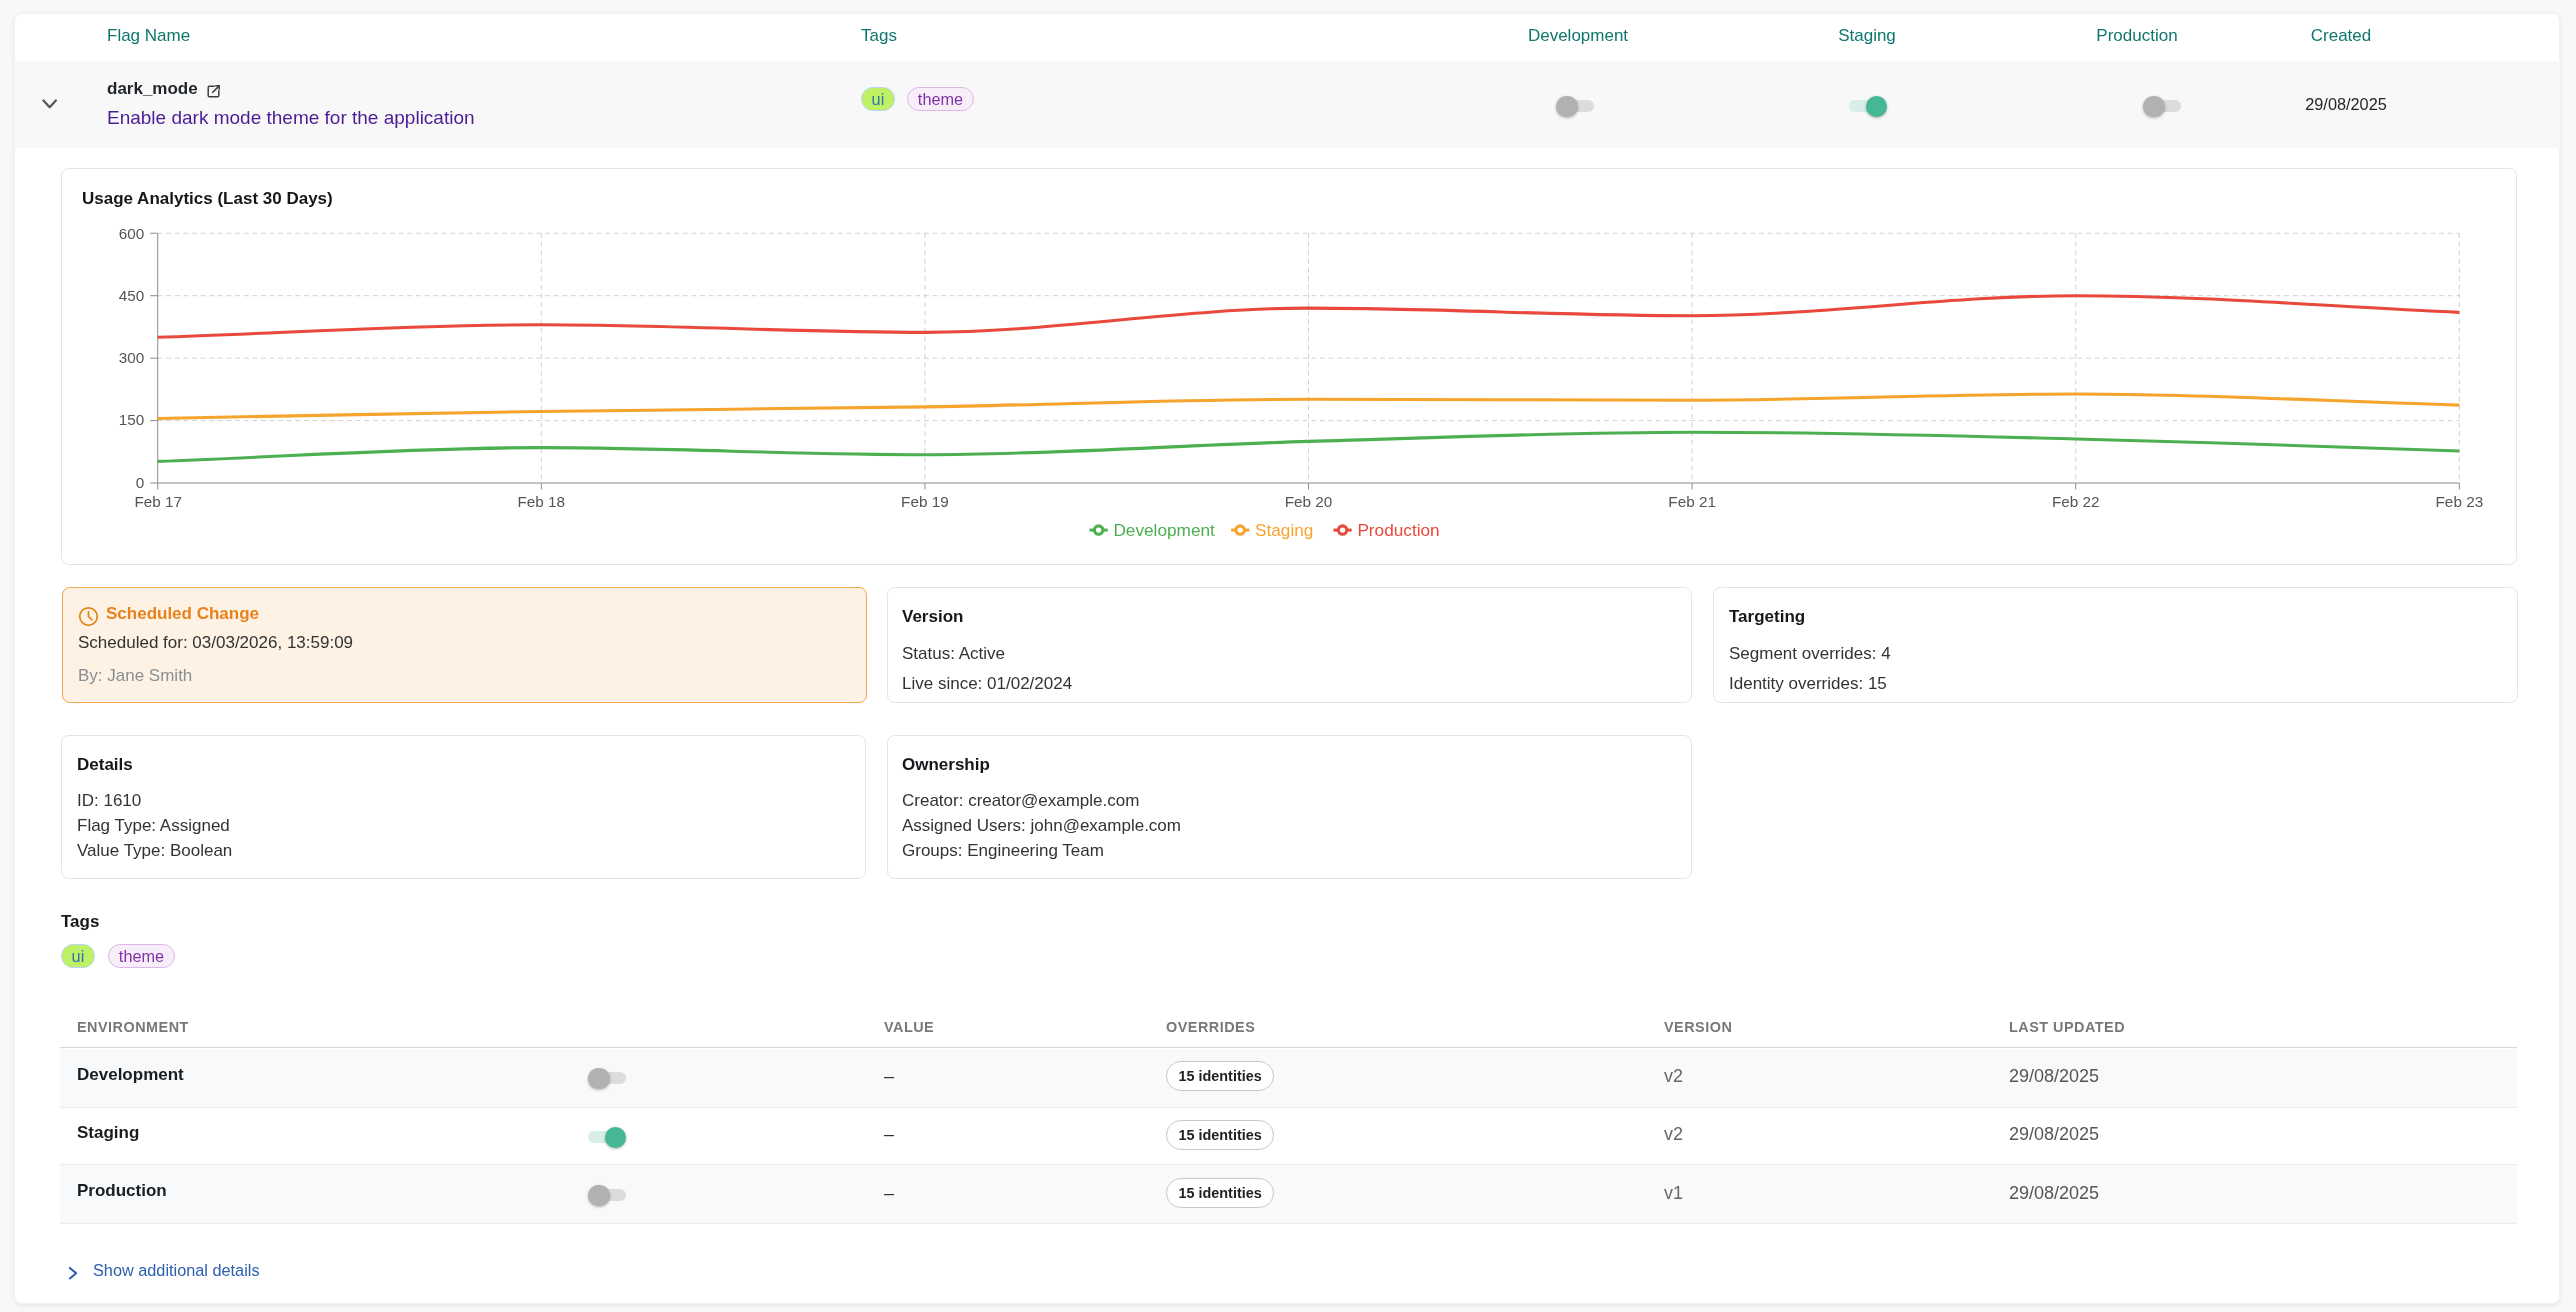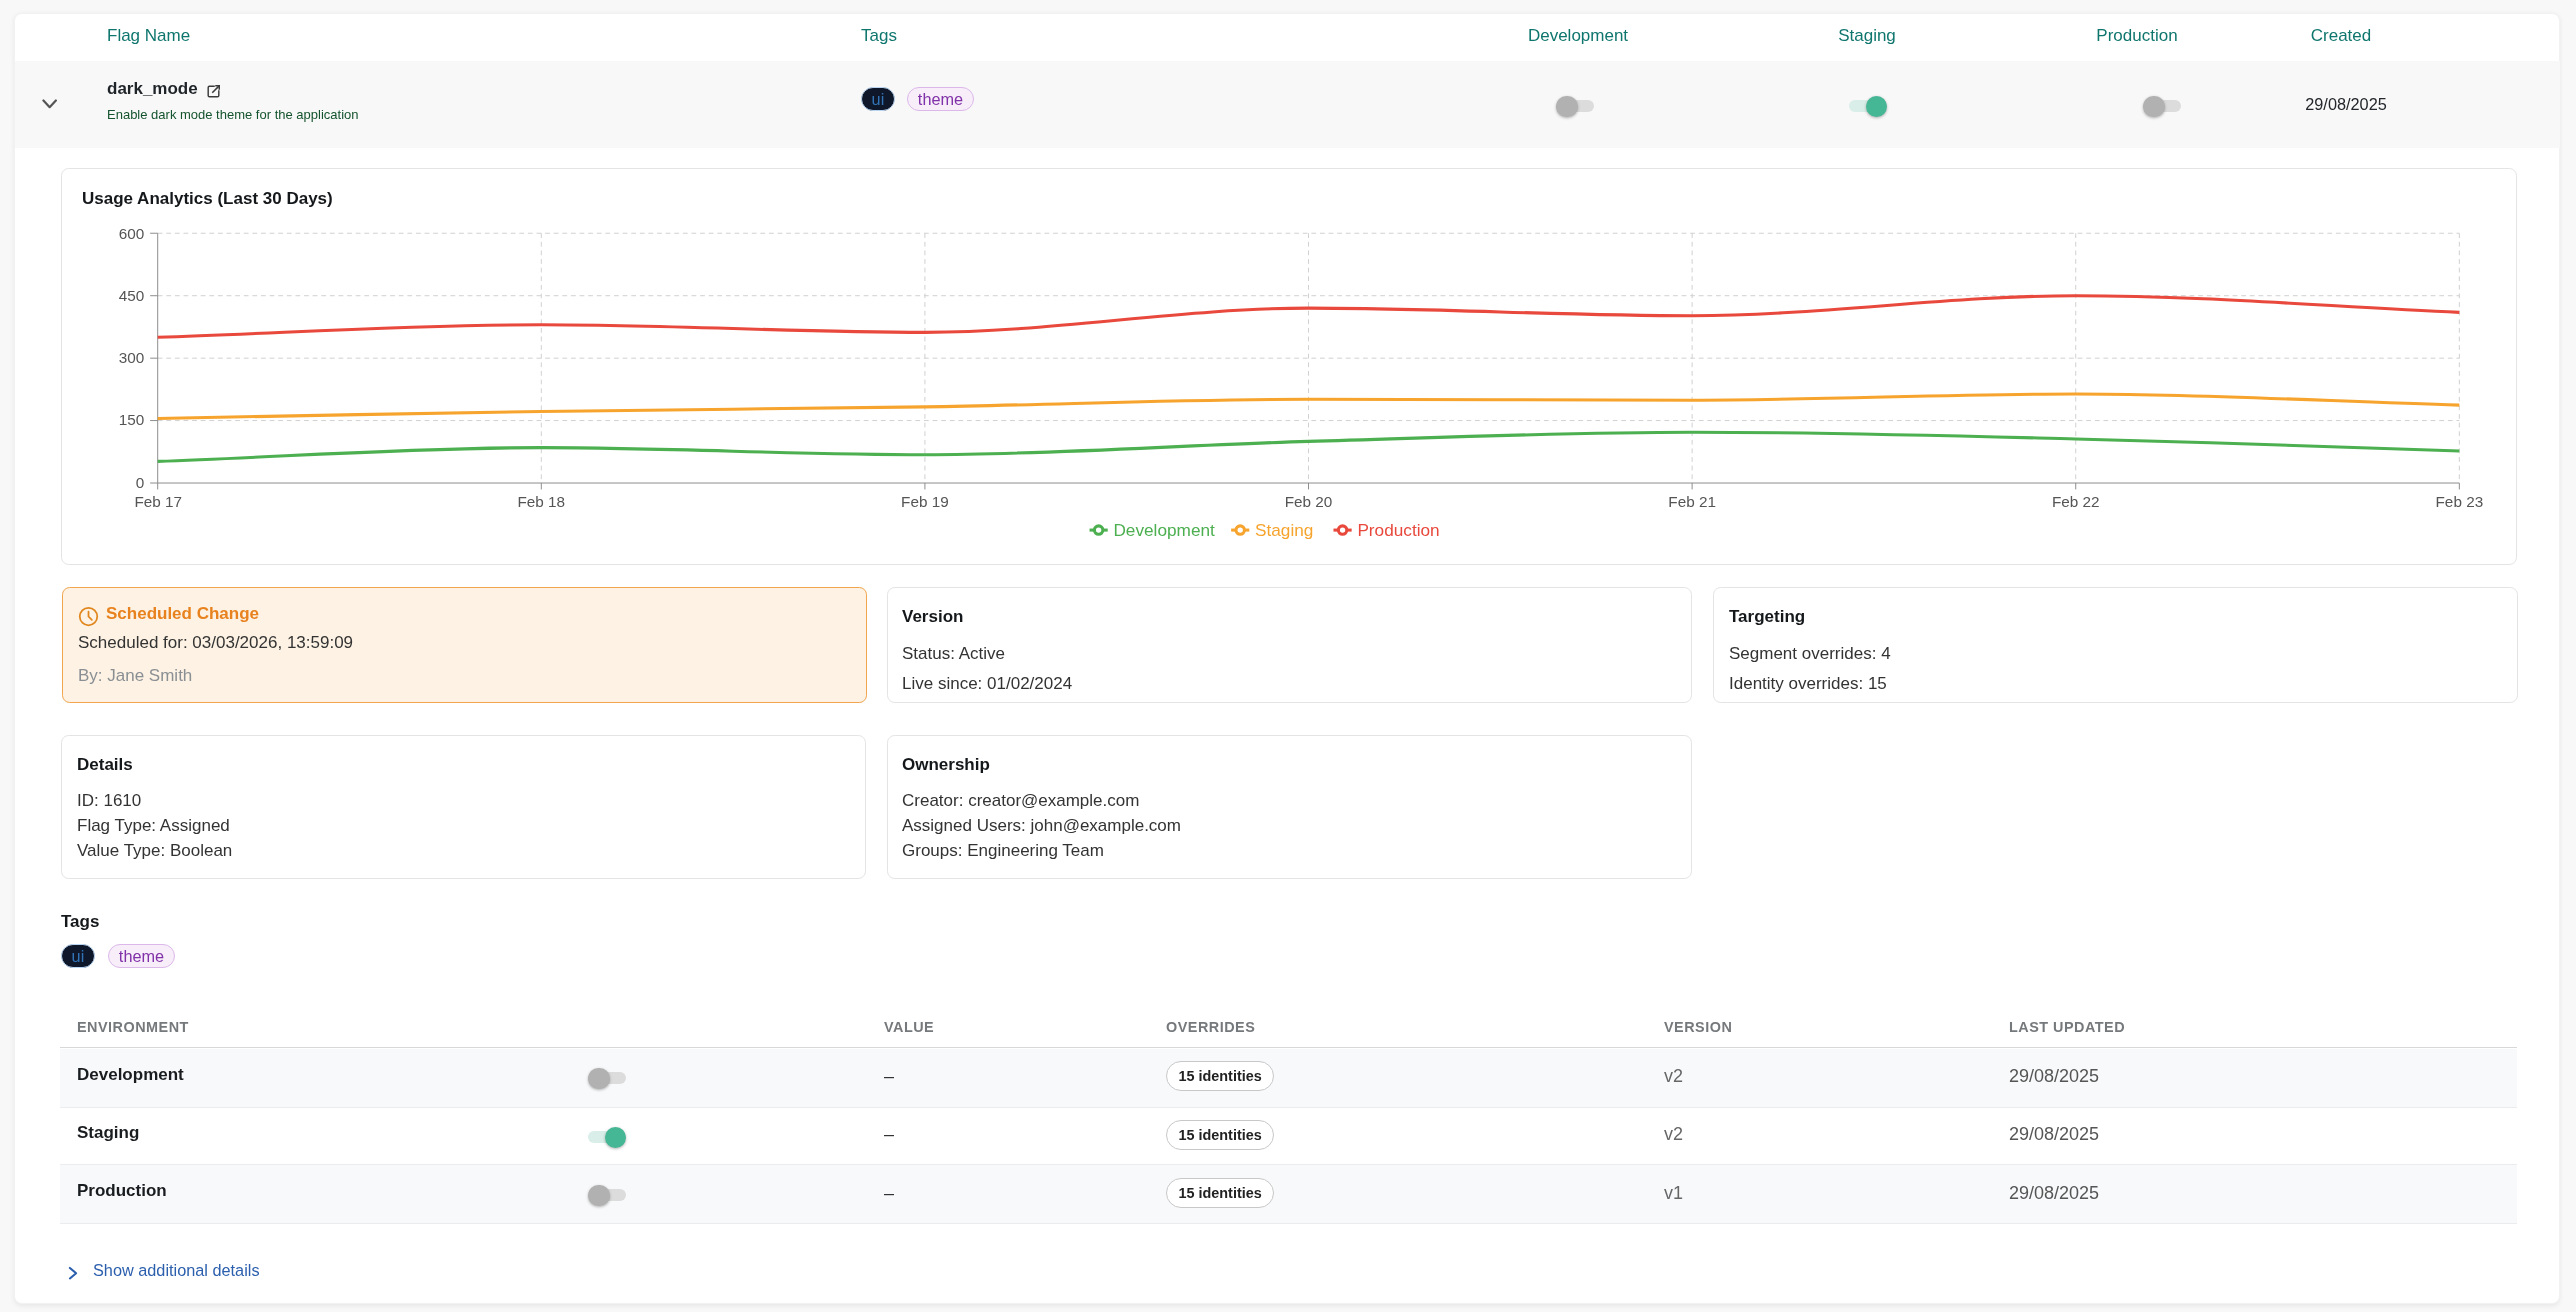--- a/index.html
+++ b/index.html
@@ -8,21 +8,21 @@
 .card{position:absolute;background:#fff;border:1px solid #e4e4e4;border-radius:7.7px}
 .ctitle{position:absolute;font-weight:bold;font-size:17px;color:#15181b}
 .cline{position:absolute;font-size:17px;color:#333}
 .toggle{position:absolute;width:38px;height:12.4px;border-radius:6.2px}
 .toggle .knob{position:absolute;width:21.5px;height:21.5px;border-radius:50%;top:-4.5px;box-shadow:0 1px 2.9px rgba(0,0,0,.3)}
 .toggle.off{background:#dcdcdc}
 .toggle.off .knob{left:0;background:#b1b1b1}
 .toggle.on{background:#d9eee8}
 .toggle.on .knob{right:0;background:#45b795}
 .pill{display:inline-block;border-radius:12px;font-size:16.3px;line-height:22px;padding:0 9.6px;vertical-align:top}
-.pill.ui{background:#0f172a;border:1px solid #b9d5f2;color:#3173b5}
+.pill.ui{background:#bef264;border:1px solid #b9d5f2;color:#3173b5}
 .pill.theme{background:#f7eefa;border:1px solid #dcb8ea;color:#8232a8}
 .thead{position:absolute;font-size:14.4px;font-weight:bold;color:#76797c;letter-spacing:0.5px}
 .trow{position:absolute;left:60px;width:2457px}
 .ename{position:absolute;font-size:17px;font-weight:bold;color:#1a1d20}
 .ecell{position:absolute;font-size:18px;color:#555}
 .chip{position:absolute;background:#fff;border:1px solid #c8c8c8;border-radius:15px;font-size:14.4px;font-weight:bold;color:#222;line-height:28px;padding:0 11.5px}
 </style></head><body>
 <div class="container"></div>
 
 <div class="hdr" style="left:107px;top:26px">Flag Name</div>
@@ -35,21 +35,21 @@
 <div class="abs" style="left:15.3px;top:61px;width:2545px;height:87px;background:#f8f8f8"></div>
 <svg class="abs" style="left:42px;top:99px" width="15.3" height="11.5" viewBox="0 0 16 12">
     <path d="M1.5 1.5 L8 8.5 L14.5 1.5" fill="none" stroke="#555" stroke-width="2.3" stroke-linecap="round" stroke-linejoin="round"></path>
   </svg>
 <div class="abs" style="left:107px;top:79px;font-size:17px;font-weight:bold;color:#1f2429">dark_mode</div>
 <svg class="abs" style="left:206px;top:84px" width="15" height="15" viewBox="0 0 24 24" fill="none" stroke="#3a3a3a" stroke-width="2.3">
     <path d="M14 3.5 H5.5 Q3.5 3.5 3.5 5.5 V18.5 Q3.5 20.5 5.5 20.5 H18.5 Q20.5 20.5 20.5 18.5 V10"></path>
     <path d="M10 14 L21.4 2.6" stroke-width="2.4"></path>
     <path d="M14.8 2.8 H21.2 V9.2" stroke-width="2.4"></path>
   </svg>
-<div class="abs" style="left:107px;top:107px;font-size:13px;color:#14532d">Enable dark mode theme for the application</div>
+<div class="abs" style="left:107px;top:107px;font-size:19px;color:#4c1d95">Enable dark mode theme for the application</div>
 <div class="abs" style="left:861px;top:87px"><span class="pill ui">ui</span><span class="pill theme" style="margin-left:12.4px">theme</span></div>
 <div class="toggle off" style="left:1556px;top:100px">
     <div class="knob"></div>
   </div>
 <div class="toggle on" style="left:1849px;top:100px">
     <div class="knob"></div>
   </div>
 <div class="toggle off" style="left:2143px;top:100px">
     <div class="knob"></div>
   </div>

